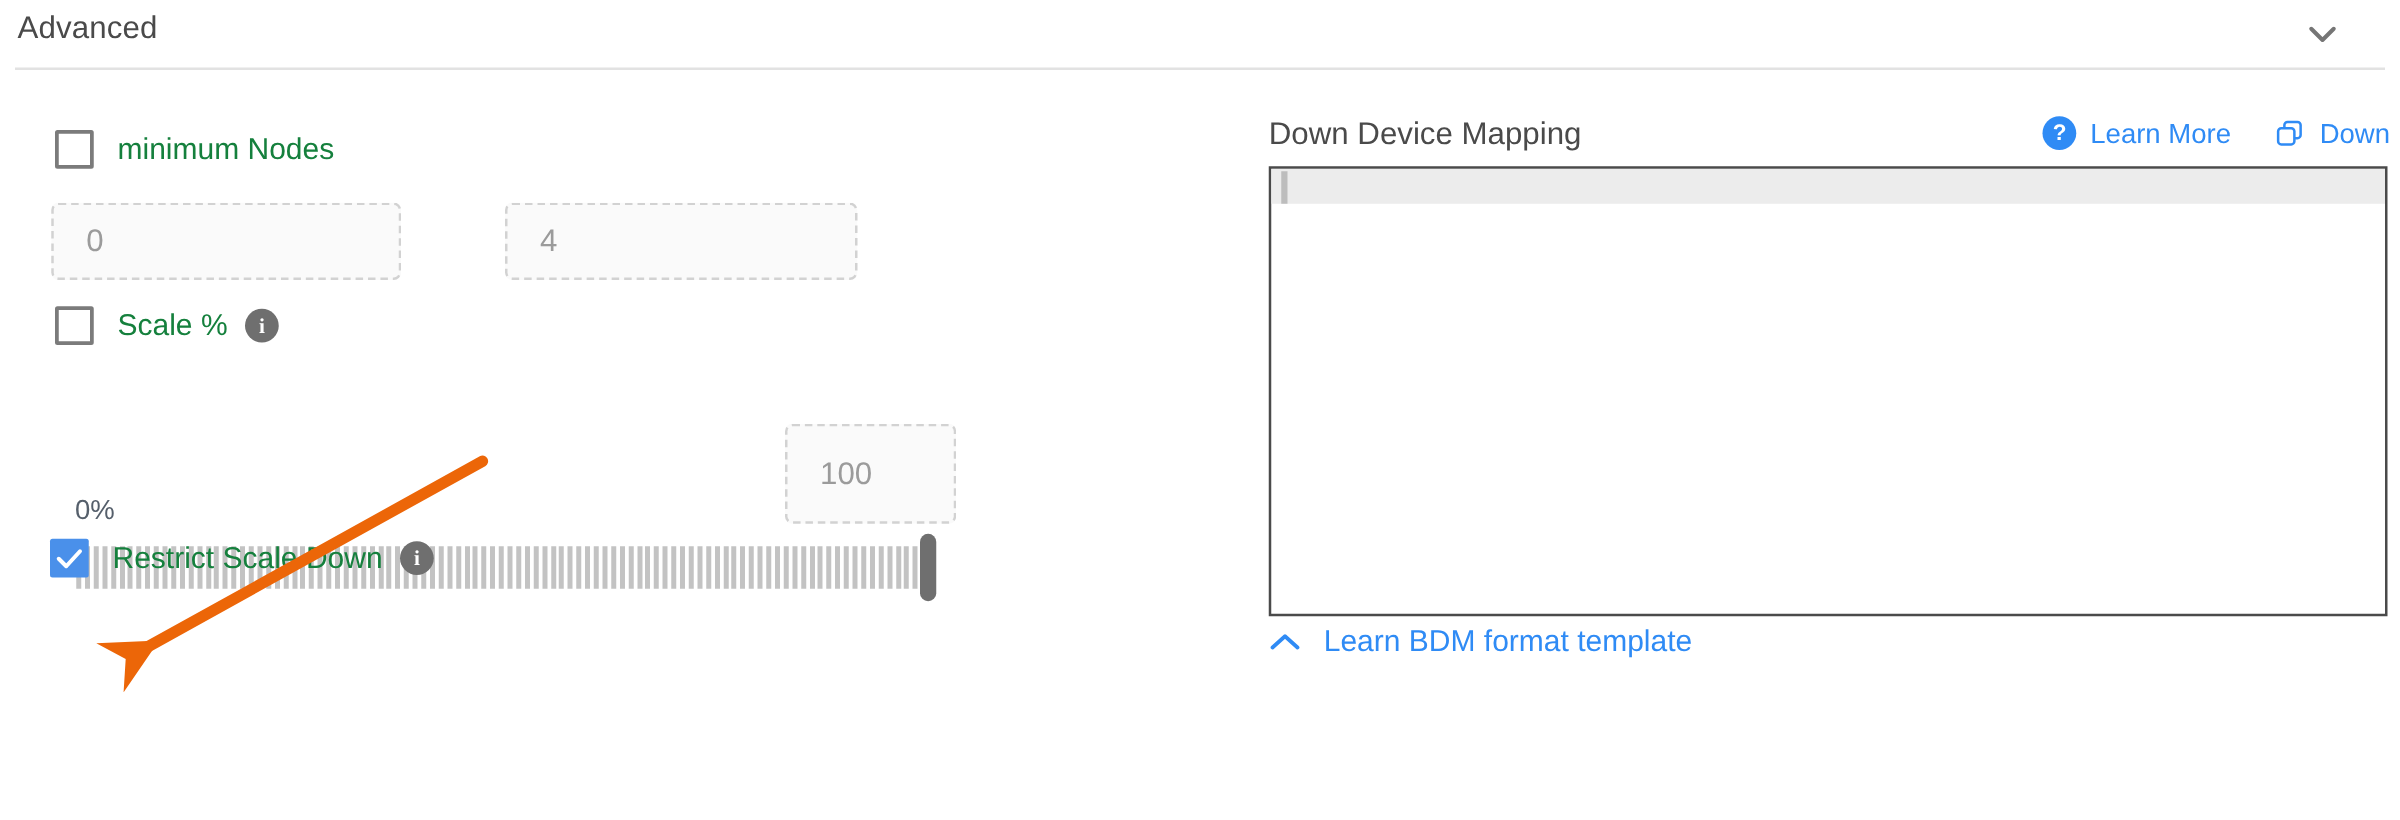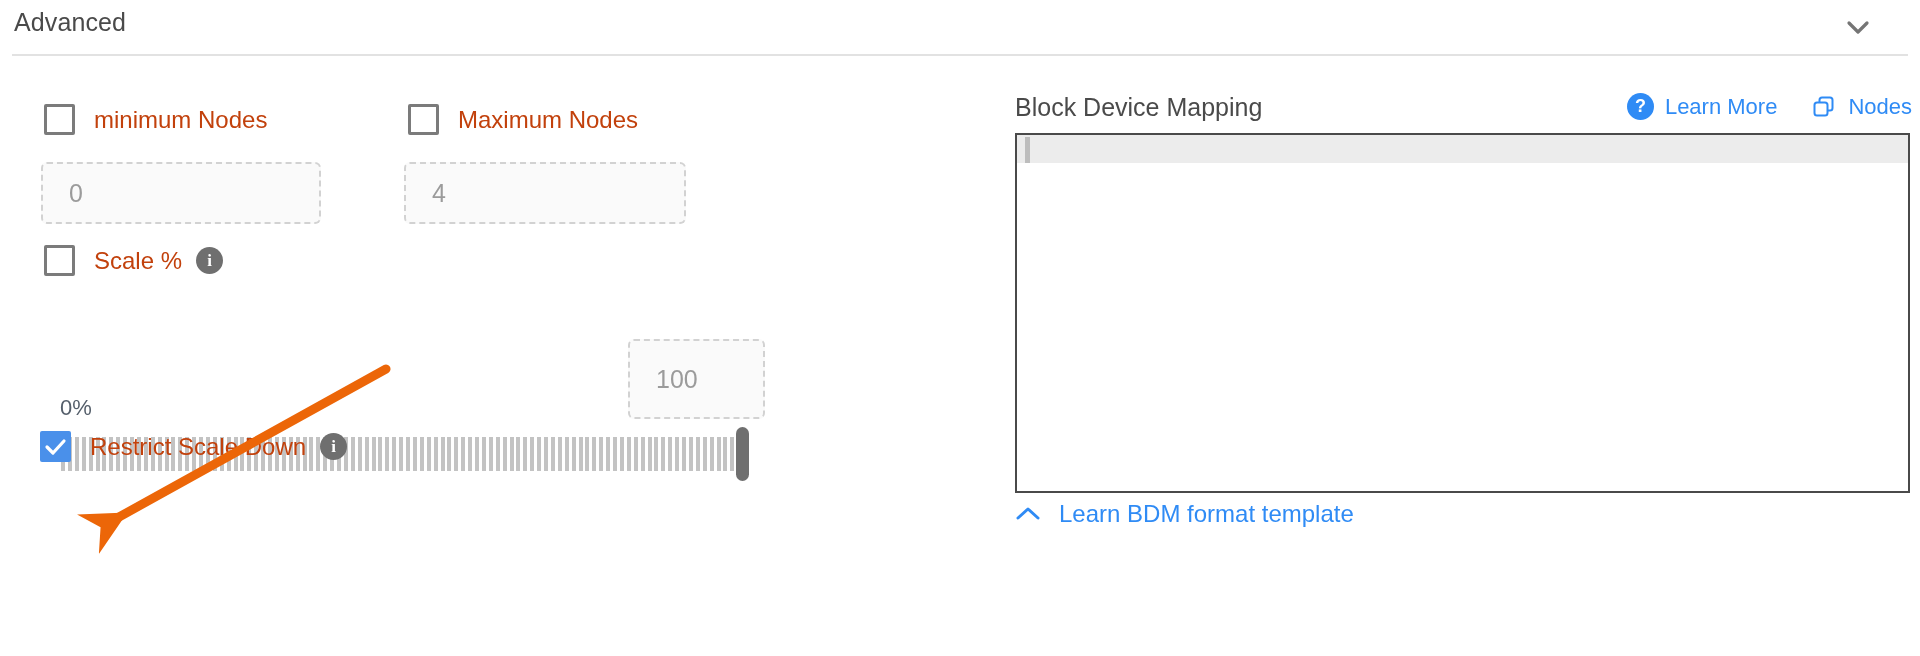--- a/index.html
+++ b/index.html
@@ -76,21 +76,21 @@
   }
   .cb.checked {
     border: none;
     background: #4a90ea;
     position: relative;
   }
   .cb.checked svg { display: block; }
   .cb-label {
     margin-left: 19px;
     font-size: 24px;
-    color: #c2410c;
+    color: #15803d;
     white-space: nowrap;
   }
   .info-icon {
     margin-left: 14px;
     width: 27px;
     height: 27px;
     border-radius: 50%;
     background: #6f6f6f;
     color: #ffffff;
     font-size: 17px;
@@ -264,24 +264,20 @@
   <div class="header-divider"></div>
 </div>
 
 <div class="left-col">
 
   <div class="checkbox-row" style="left:44px; top:49px;">
     <span class="cb"></span>
     <span class="cb-label">minimum Nodes</span>
   </div>
 
-  <div class="checkbox-row" style="left:408px; top:49px;">
-    <span class="cb"></span>
-    <span class="cb-label">Maximum Nodes</span>
-  </div>
 
   <div class="num-field" style="left:41px; top:107px; width:280px; height:62px;">
     <span>0</span>
   </div>
 
   <div class="num-field" style="left:404px; top:107px; width:282px; height:62px;">
     <span>4</span>
   </div>
 
   <div class="checkbox-row" style="left:44px; top:190px;">
@@ -409,35 +405,35 @@
       </svg>
     </span>
     <span class="cb-label">Restrict Scale Down</span>
     <span class="info-icon">i</span>
   </div>
 
 </div>
 
 <div class="right-col">
 
-  <div class="bdm-title">Block Device Mapping</div>
+  <div class="bdm-title">Down Device Mapping</div>
 
   <div class="bdm-actions">
     <span class="action-link">
       <span class="q-badge">?</span>
       <span>Learn More</span>
     </span>
     <span class="action-link">
       <span style="display:inline-flex;">
         <svg width="26" height="26" viewBox="0 0 26 26">
           <rect x="8.5" y="3.5" width="13" height="13" rx="2.5" ry="2.5" fill="none" stroke="#2f8bf5" stroke-width="2"></rect>
           <rect x="3.5" y="8.5" width="13" height="13" rx="2.5" ry="2.5" fill="#ffffff" stroke="#2f8bf5" stroke-width="2"></rect>
         </svg>
       </span>
-      <span>Nodes</span>
+      <span>Down</span>
     </span>
   </div>
 
   <div class="bdm-box">
     <div class="bdm-active-line"></div>
     <div class="bdm-gutter-cursor"></div>
     <div style="position:absolute;left:24px;top:2px;font-family:'Liberation Mono',monospace;font-size:18px;color:#333;"></div>
   </div>
 
   <div class="bdm-footer-link">

